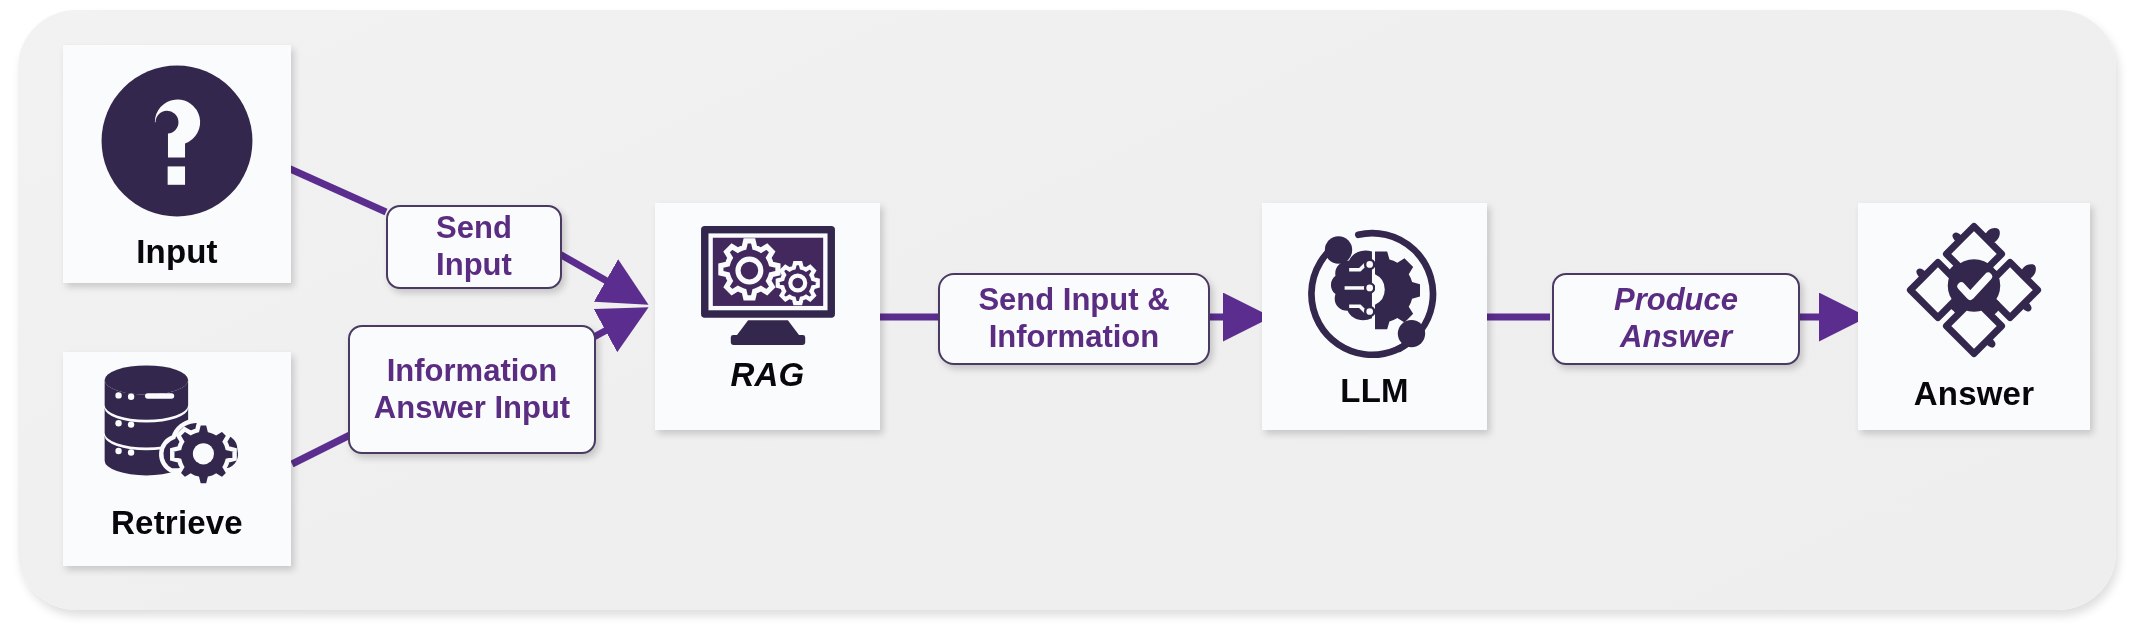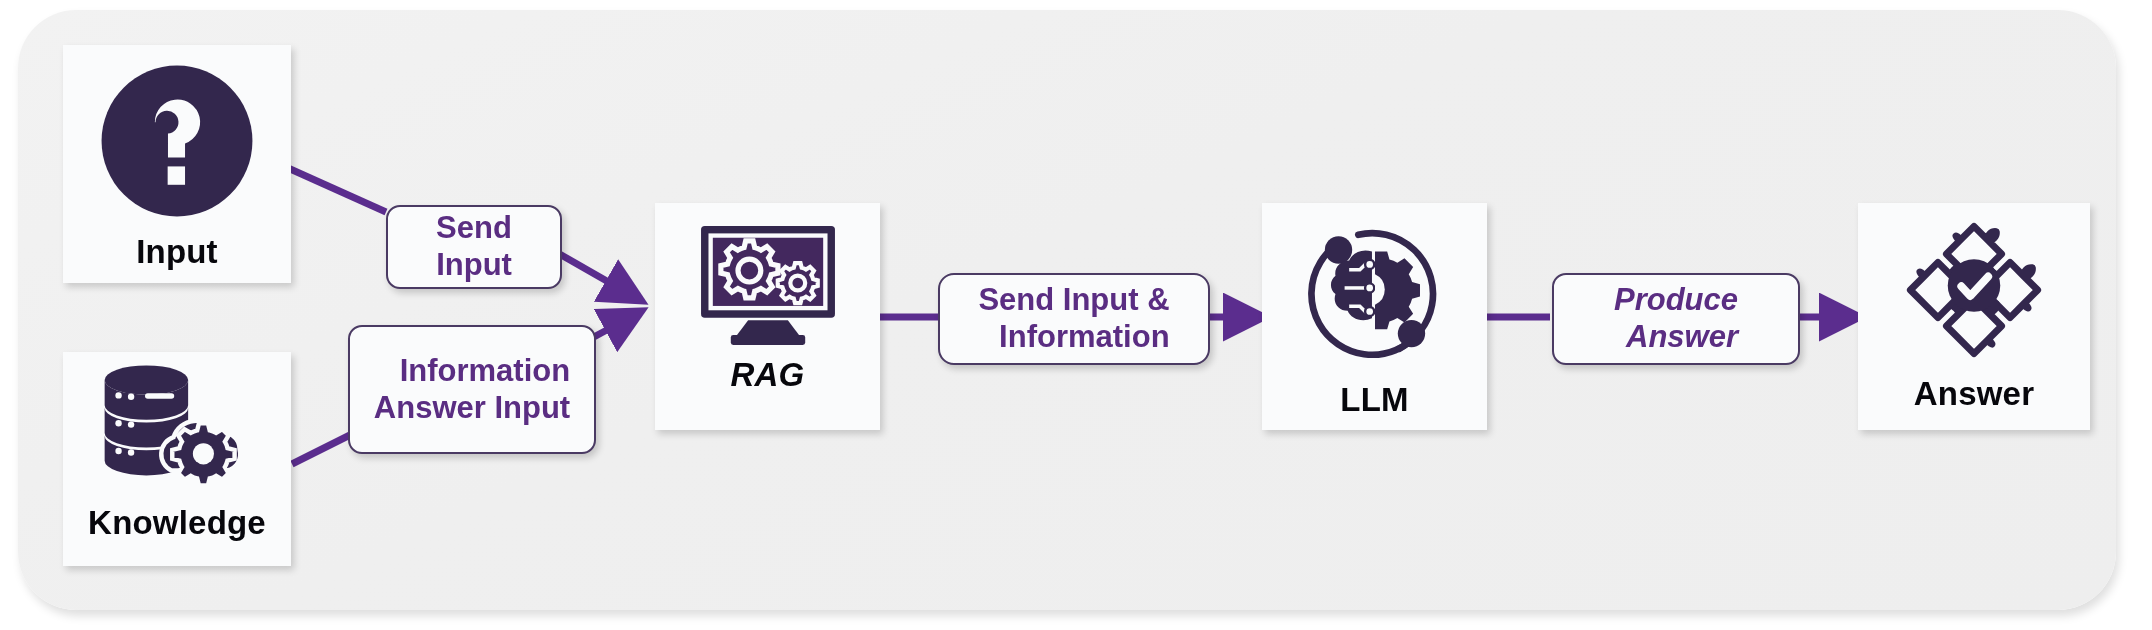--- a/index.html
+++ b/index.html
@@ -50,21 +50,21 @@
 
   .edge-label {
     position: absolute;
     background: #fafbfc;
     border: 2.5px solid #4a3a63;
     border-radius: 14px;
     box-shadow: 3px 4px 7px rgba(0,0,0,0.18);
     display: flex;
     align-items: center;
     justify-content: center;
-    text-align: right;
+    text-align: center;
     color: #5a2d82;
     font-weight: bold;
     font-size: 31px;
     line-height: 1.18;
     z-index: 5;
   }
 
   svg.links {
     position: absolute;
     left: 0;
@@ -137,21 +137,21 @@
       </g>
 
       <path d="M56 78 a13 13 0 0 1 1.5 -24 a17 17 0 0 1 31 -3 a12.5 12.5 0 0 1 16.5 12 a12 12 0 0 1 -9 15 z" fill="#33274d" stroke="#fafbfc" stroke-width="3.2"></path>
 
       <g transform="translate(79,66)">
         <path fill="#33274d" stroke="#fafbfc" stroke-width="3.2" d="M -3.2 -22 h6.4 l1.3 5.1 a16.5 16.5 0 0 1 4.6 1.9 l4.5 -2.7 l4.5 4.5 l-2.7 4.5 a16.5 16.5 0 0 1 1.9 4.6 l5.1 1.3 v6.4 l-5.1 1.3 a16.5 16.5 0 0 1 -1.9 4.6 l2.7 4.5 l-4.5 4.5 l-4.5 -2.7 a16.5 16.5 0 0 1 -4.6 1.9 l-1.3 5.1 h-6.4 l-1.3 -5.1 a16.5 16.5 0 0 1 -4.6 -1.9 l-4.5 2.7 l-4.5 -4.5 l2.7 -4.5 a16.5 16.5 0 0 1 -1.9 -4.6 l-5.1 -1.3 v-6.4 l5.1 -1.3 a16.5 16.5 0 0 1 1.9 -4.6 l-2.7 -4.5 l4.5 -4.5 l4.5 2.7 a16.5 16.5 0 0 1 4.6 -1.9 z"></path>
         <circle cx="0" cy="0" r="7.6" fill="#fafbfc"></circle>
       </g>
     </svg>
   </div>
-  <div class="node-label" style="margin-top:16px;">Knowledge</div>
+  <div class="node-label" style="margin-top:16px;">Retrieve</div>
 </div>
 
 <div class="node" style="left:655px; top:203px; width:225px; height:227px; z-index:6;">
   <div class="node-icon" style="margin-top:18px; width:150px; height:124px;">
     <svg viewBox="0 0 120 100" width="150" height="124">
 
       <rect x="6" y="4" width="108" height="74" rx="3" fill="#33274d"></rect>
       <rect x="12" y="10" width="96" height="62" fill="#fafbfc"></rect>
       <rect x="15.5" y="13.5" width="89" height="55" fill="#43285e"></rect>
 
@@ -194,21 +194,21 @@
         <circle cx="46.5" cy="48" r="3"></circle>
         <circle cx="46.5" cy="63.5" r="3"></circle>
       </g>
 
       <g transform="translate(62,49)">
         <path fill="#33274d" d="M -12 -25 h8 l1.5 5.2 a18 18 0 0 1 5.2 2.2 l4.7 -2.9 l5.7 5.7 l-2.9 4.7 a18 18 0 0 1 2.2 5.2 l5.2 1.5 v8 l-5.2 1.5 a18 18 0 0 1 -2.2 5.2 l2.9 4.7 l-5.7 5.7 l-4.7 -2.9 a18 18 0 0 1 -5.2 2.2 l-1.5 5.2 h-8 z"></path>
         <path d="M -12 -10 a11 11 0 0 1 0 20 z" fill="#fafbfc"></path>
       </g>
     </svg>
   </div>
-  <div class="node-label" style="margin-top:16px;">LLM</div>
+  <div class="node-label" style="margin-top:7px;">LLM</div>
 </div>
 
 <div class="node" style="left:1858px; top:203px; width:232px; height:227px; z-index:6;">
   <div class="node-icon" style="margin-top:12px; width:156px; height:150px;">
     <svg viewBox="0 0 100 100" width="156" height="150">
       <g transform="rotate(45 50 50)">
 
         <g fill="none" stroke="#33274d" stroke-width="4.6" stroke-linejoin="round">
           <path d="M20 20 h13 a5 5 0 0 1 0 -8 a5 5 0 0 1 0 8 h13 v13 a5 5 0 0 0 4 0 a5 5 0 0 0 -4 0 v13 h-26 v-13 a5 5 0 0 1 -4 0 a5 5 0 0 1 4 0 z"></path>
           <path d="M54 20 h13 a5 5 0 0 1 0 -8 a5 5 0 0 1 0 8 h13 v13 a5 5 0 0 0 4 0 a5 5 0 0 0 -4 0 v13 h-26 v-13 a5 5 0 0 1 -4 0 a5 5 0 0 1 4 0 z"></path>

